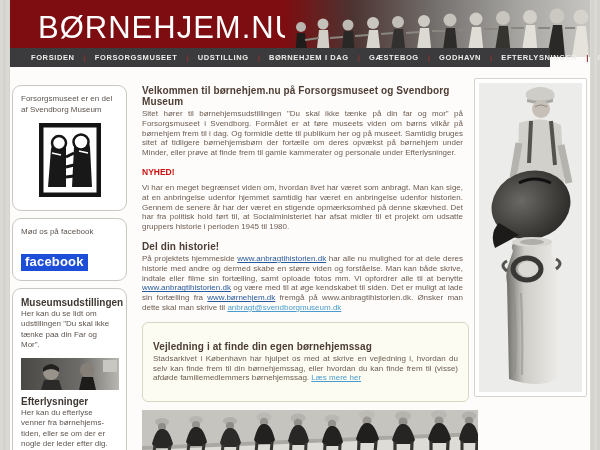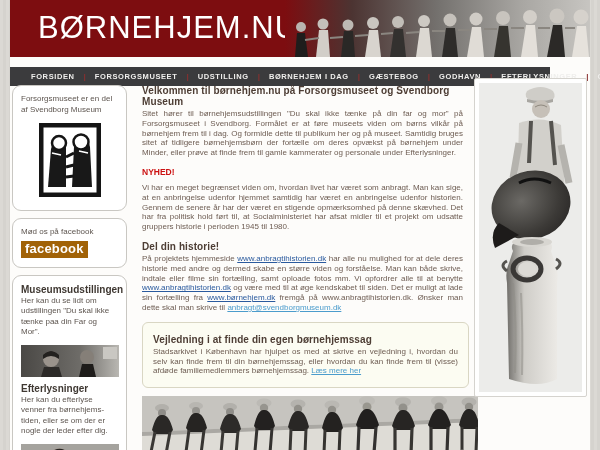--- a/index.html
+++ b/index.html
@@ -11,46 +11,46 @@
   }
   .page{position:relative;width:600px;height:450px;}
   .canvas{position:absolute;left:10px;top:0;width:580px;height:450px;background:#fdfcfa;}
 
   
   .header{position:absolute;left:0;top:0;width:580px;height:57px;background:#7d0d10;overflow:hidden;}
   .site-title{position:absolute;left:28px;top:10px;color:#ffffff;font-size:31px;letter-spacing:1px;font-weight:400;}
   .header-photo{position:absolute;right:0;top:0;width:305px;height:57px;}
 
   
-  .nav{position:absolute;left:0;top:67px;width:540px;height:19px;background:#3b3b3d;
+  .nav{position:absolute;left:0;top:48px;width:540px;height:19px;background:#3b3b3d;
        display:flex;align-items:center;padding-left:12px;box-sizing:border-box;}
   .nav-item{color:#efeeec;font-size:7.5px;font-weight:bold;letter-spacing:.6px;
             padding:0 9px;text-decoration:none;cursor:pointer;white-space:nowrap;}
   .nav-sep{color:#8a3030;font-size:8px;font-weight:bold;}
 
   
   .sidebar{position:absolute;left:2px;top:85px;width:115px;}
   .sbox{background:#ffffff;border:1px solid #c9c7c2;border-radius:9px;margin-bottom:7px;
         padding:8px 8px 9px 8px;box-sizing:border-box;}
   .sb-text{font-size:8px;line-height:10.5px;color:#5d554f;}
   .sb-head{font-size:10px;font-weight:bold;color:#3f3832;margin:0 0 1px 0;}
   .sb-photo{display:block;margin:7px 0 6px 0;}
-  .fb-badge{display:inline-block;margin-top:3px;background:#a16207;color:#ffffff;
+  .fb-badge{display:inline-block;margin-top:16px;background:#1d4ed8;color:#ffffff;
             font-weight:bold;font-size:13px;padding:0 4px 2px 4px;letter-spacing:.2px;cursor:pointer;}
   .logo-wrap{text-align:center;margin-top:8px;}
 
   .main{position:absolute;left:132px;top:85px;width:327px;}
   .m-head{font-size:10px;font-weight:bold;color:#4d3d34;margin:0 0 2px 0;letter-spacing:.1px;}
   .m-par{font-size:8px;line-height:9.8px;color:#6d5c52;text-align:justify;margin:0 6px 9px 0;}
   .news{color:#cc1111;font-weight:bold;font-size:8.5px;margin:2px 0 6px 0;}
   .lnk{color:#2a5a9e;text-decoration:underline;cursor:pointer;}
   .lnk-b{font-weight:bold;}
   .lnk-light{color:#4b9ccc;}
   .note-box{background:#fcfcf2;border:1px solid #d9d6c3;border-radius:6px;
-            padding:11px 10px;margin:4px 0 8px 0;}
+            padding:18px 10px;margin:4px 0 8px 0;}
   .note-box .m-par{margin:0;}
   .bottom-photo{display:block;margin-top:3px;}
 
   .rightcol{position:absolute;left:464px;top:78px;width:113px;}
   .photo-box{background:#ffffff;border:1px solid #d5d3ce;border-radius:2px;padding:4px;}
   svg{display:block;}
 </style>
 </head>
 <body>
 

